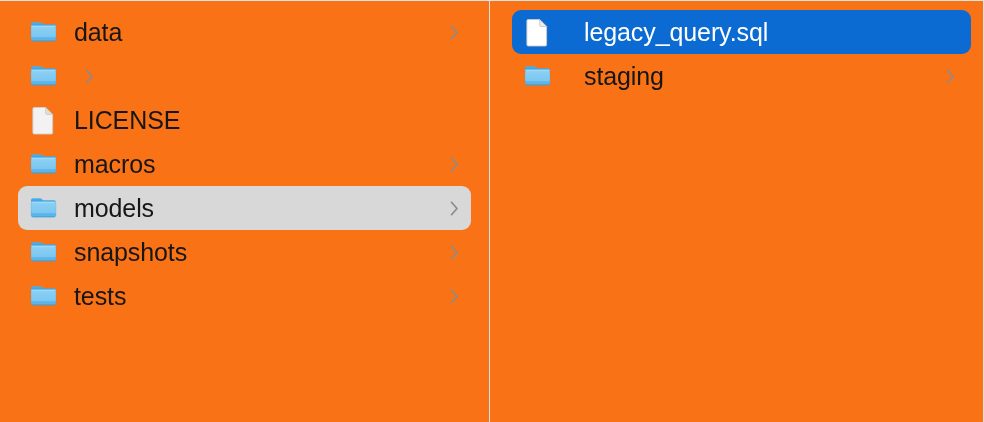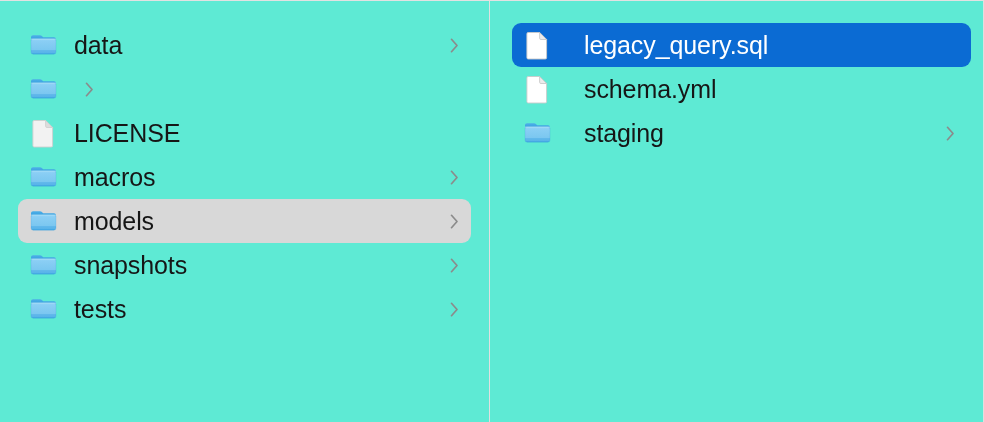--- a/index.html
+++ b/index.html
@@ -20,22 +20,22 @@
     width: 984px;
     height: 422px;
     background: #ffffff;
     display: flex;
     border-top: 1px solid #e2e2e2;
   }
 
   .column {
     position: relative;
     height: 100%;
-    padding-top: 22px;
-    background: #5eead4;
+    padding-top: 9px;
+    background: #f97316;
   }
   .column.first  { width: 490px; border-right: 1px solid #e0e0e0; }
   .column.second { width: 482px; border-right: 1px solid #e0e0e0; flex: 1 1 auto; }
 
   .file-row {
     position: relative;
     display: flex;
     align-items: center;
     height: 44px;
     margin: 0 18px;
@@ -285,34 +285,20 @@
         <span class="file-label">legacy_query.sql</span>
         <span class="chevron hidden">
           <svg width="9" height="15" viewBox="0 0 9 15" xmlns="http://www.w3.org/2000/svg" aria-hidden="true">
             <path d="M1.5 1.3 L7 7.5 L1.5 13.7" fill="none" stroke="#ffffff" stroke-width="1.7" stroke-linecap="round" stroke-linejoin="round"></path>
           </svg>
         </span>
       </div>
       <div class="file-row">
         <span class="icon-wrap">
           <svg viewBox="0 0 27 30" xmlns="http://www.w3.org/2000/svg" aria-hidden="true">
-            <path d="M4.2 2.5h11.4l7 7v18.2a1.3 1.3 0 0 1-1.3 1.3H4.2a1.3 1.3 0 0 1-1.3-1.3V3.8a1.3 1.3 0 0 1 1.3-1.3z" fill="#ffffff" stroke="#c9c9c9" stroke-width="0.9" stroke-linejoin="round"></path>
-            <path d="M15.6 2.5v5.7a1.3 1.3 0 0 0 1.3 1.3h5.7z" fill="#ececec" stroke="#c9c9c9" stroke-width="0.9" stroke-linejoin="round"></path>
-          </svg>
-        </span>
-        <span class="file-label">schema.yml</span>
-        <span class="chevron hidden">
-          <svg width="9" height="15" viewBox="0 0 9 15" xmlns="http://www.w3.org/2000/svg" aria-hidden="true">
-            <path d="M1.5 1.3 L7 7.5 L1.5 13.7" fill="none" stroke="#8b8b8b" stroke-width="1.7" stroke-linecap="round" stroke-linejoin="round"></path>
-          </svg>
-        </span>
-      </div>
-      <div class="file-row">
-        <span class="icon-wrap">
-          <svg viewBox="0 0 27 30" xmlns="http://www.w3.org/2000/svg" aria-hidden="true">
             <defs>
               <linearGradient id="fgBody" x1="0" y1="0" x2="0" y2="1">
                 <stop offset="0%" stop-color="#8ed0f5"></stop>
                 <stop offset="78%" stop-color="#79c6f0"></stop>
                 <stop offset="100%" stop-color="#3aa3e3"></stop>
               </linearGradient>
               <linearGradient id="fgTab" x1="0" y1="0" x2="0" y2="1">
                 <stop offset="0%" stop-color="#4fb0e8"></stop>
                 <stop offset="100%" stop-color="#2f9ade"></stop>
               </linearGradient>

